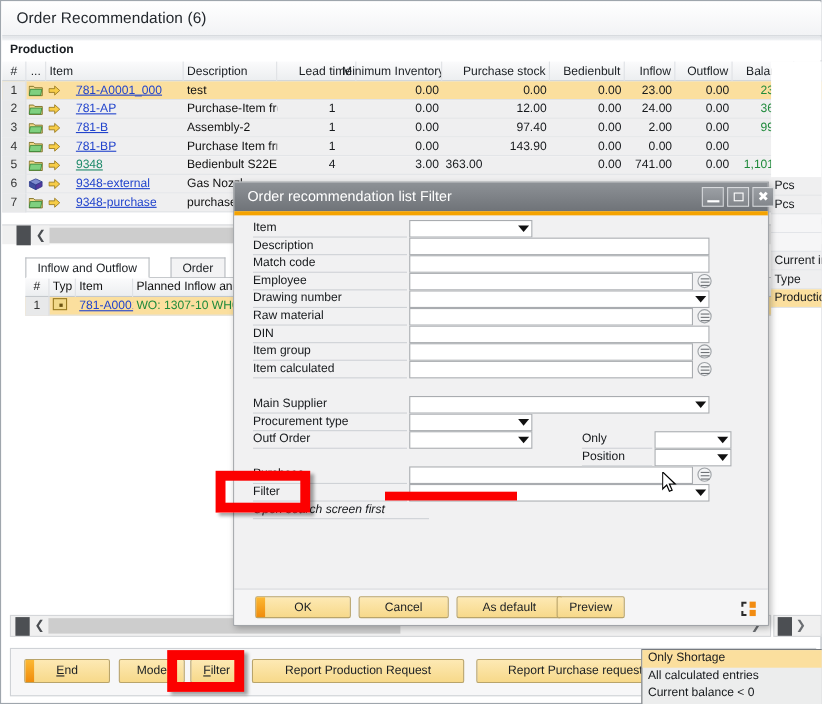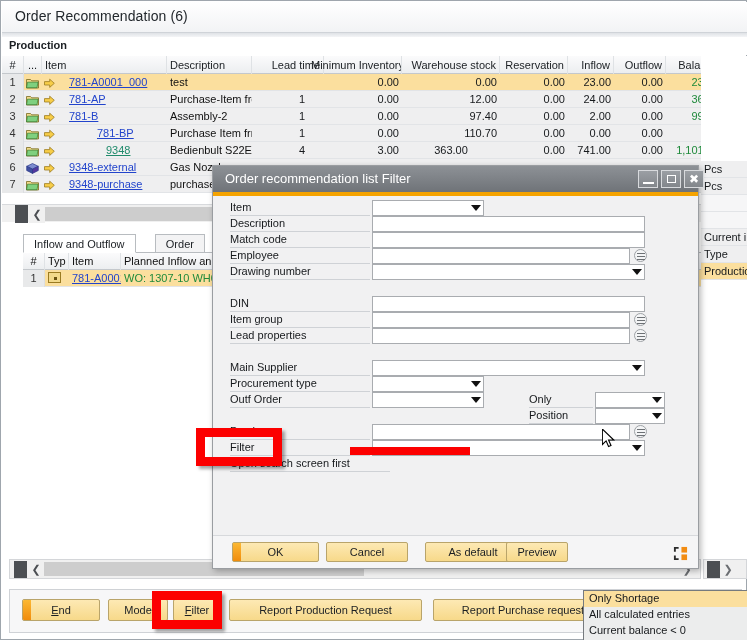--- a/index.html
+++ b/index.html
@@ -66,21 +66,21 @@
   .gc {
     position:absolute; top:0; height:17px; line-height:17px;
     font-size:11px; white-space:nowrap; overflow:hidden;
     padding:0 3px;
   }
   .gc.num { color:#16191c; }
   .gc.bal { color:#1f8a3b; text-align:right; }
   .gc.idx { color:#333; text-align:center; border-right:1px solid #dcdee1; background:#e8e9ea;}
   .grow.sel .gc.idx { background:#e8e9ea; }
   .link { color:#2244cc;text-decoration:underline; }
-  .link.teal { color:#1f8a6b;margin-left:37px; }
+  .link.teal { color:#1f8a6b; }
 
   .folder-ico {
     position:absolute; width:13px; height:11px; top:3px;
   }
   .arrow-ico { position:absolute; width:11px; height:11px; top:3px; }
 
   
   .hscroll {
     position:absolute; left:1px; top:203px; width:745px; height:18px;
     background:#f0f0f0; border-top:1px solid #d8dadd;
@@ -286,22 +286,22 @@
     <div class="section-band-label">Production</div>
 
     <div class="grid">
       <div class="grid-head" id="gridhead">
           <div class="gh r" style="text-align: center; left: 0px; width: 22px;">#</div>
           <div class="gh r" style="text-align: center; left: 22px; width: 18px;">...</div>
           <div class="gh" style="left: 40px; width: 125px;">Item</div>
           <div class="gh" style="left: 165px; width: 85px;">Description</div>
           <div class="gh r" style="left: 250px; width: 56px; margin-left: 16px;">Lead time</div>
           <div class="gh r" style="left: 306px; width: 94px;">Minimum Inventory</div>
-          <div class="gh r" style="left: 400px; width: 98px;">Warehouse stock</div>
-          <div class="gh r" style="left: 498px; width: 68px;">Reservation</div>
+          <div class="gh r" style="left: 400px; width: 98px;">Purchase stock</div>
+          <div class="gh r" style="left: 498px; width: 68px;">Bedienbult</div>
           <div class="gh r" style="left: 566px; width: 46px;">Inflow</div>
           <div class="gh r" style="left: 612px; width: 52px;">Outflow</div>
           <div class="gh r" style="left: 664px; width: 56px;">Balance</div>
           <div class="gh" style="left: 720px; width: 25px;">UoM</div>
         </div>
       <div class="grid-body" id="gridbody">
           <div class="grow sel" style="top: 0px;">
             <div class="gc idx" style="left: 0px; width: 22px;">1</div>
             <div class="gc" style="left: 22px; width: 40px; padding: 0px;">
               <span class="folder-ico" style="left:2px;"><svg width="13" height="11" viewBox="0 0 13 11">
@@ -371,25 +371,25 @@
             <div class="gc idx" style="left: 0px; width: 22px;">4</div>
             <div class="gc" style="left: 22px; width: 40px; padding: 0px;">
               <span class="folder-ico" style="left:2px;"><svg width="13" height="11" viewBox="0 0 13 11">
                   <path d="M0.5 1.5 h4 l1.2 1.3 h6.8 v7.2 h-12 z" fill="#f2d98a" stroke="#7a6a1e" stroke-width="0.8"></path>
                   <path d="M1.5 4.2 h10.5 l-1 5.5 h-10.5 z" fill="#7fd07f" stroke="#2e7d32" stroke-width="0.7"></path>
                 </svg></span>
               <span class="arrow-ico" style="left:20px;"><svg width="11" height="11" viewBox="0 0 11 11">
                   <path d="M0.5 3.6 h5.2 v-2.4 l4.6 4.1 l-4.6 4.1 v-2.4 h-5.2 z" fill="#f7cd48" stroke="#9a7b22" stroke-width="0.8"></path>
                 </svg></span>
             </div>
-            <div class="gc link" style="left: 64px; width: 101px; margin-left: 28px;">781-BP</div>
+            <div class="gc link" style="left: 64px; width: 101px;">781-BP</div>
             <div class="gc " style="left: 165px; width: 85px;">Purchase Item frm</div>
             <div class="gc num" style="left: 250px; width: 56px; text-align: right;">1</div>
             <div class="gc num" style="left: 306px; width: 94px; text-align: right;">0.00</div>
-            <div class="gc num" style="left: 400px; width: 98px; text-align: right;">110.70</div>
+            <div class="gc num" style="left: 400px; width: 98px; text-align: right;">143.90</div>
             <div class="gc num" style="left: 498px; width: 68px; text-align: right;">0.00</div>
             <div class="gc num" style="left: 566px; width: 46px; text-align: right;">0.00</div>
             <div class="gc num" style="left: 612px; width: 52px; text-align: right;">0.00</div>
             <div class="gc bal" style="left: 664px; width: 56px; text-align: right;"></div>
             <div class="gc " style="left: 720px; width: 25px;">Pcs</div>
           </div>
           <div class="grow" style="top: 68px;">
             <div class="gc idx" style="left: 0px; width: 22px;">5</div>
             <div class="gc" style="left: 22px; width: 40px; padding: 0px;">
               <span class="folder-ico" style="left:2px;"><svg width="13" height="11" viewBox="0 0 13 11">
@@ -397,21 +397,21 @@
                   <path d="M1.5 4.2 h10.5 l-1 5.5 h-10.5 z" fill="#7fd07f" stroke="#2e7d32" stroke-width="0.7"></path>
                 </svg></span>
               <span class="arrow-ico" style="left:20px;"><svg width="11" height="11" viewBox="0 0 11 11">
                   <path d="M0.5 3.6 h5.2 v-2.4 l4.6 4.1 l-4.6 4.1 v-2.4 h-5.2 z" fill="#f7cd48" stroke="#9a7b22" stroke-width="0.8"></path>
                 </svg></span>
             </div>
             <div class="gc link teal" style="left: 64px; width: 101px;">9348</div>
             <div class="gc " style="left: 165px; width: 85px;">Bedienbult S22E</div>
             <div class="gc num" style="left: 250px; width: 56px; text-align: right;">4</div>
             <div class="gc num" style="left: 306px; width: 94px; text-align: right;">3.00</div>
-            <div class="gc num" style="left: 400px; width: 98px; text-align: center;">363.00</div>
+            <div class="gc num" style="left: 400px; width: 98px; text-align: left;">363.00</div>
             <div class="gc num" style="left: 498px; width: 68px; text-align: right;">0.00</div>
             <div class="gc num" style="left: 566px; width: 46px; text-align: right;">741.00</div>
             <div class="gc num" style="left: 612px; width: 52px; text-align: right;">0.00</div>
             <div class="gc bal" style="left: 664px; width: 56px; text-align: right;">1,101.00</div>
             <div class="gc " style="left: 720px; width: 25px;">Pcs</div>
           </div>
           <div class="grow" style="top: 85px;">
             <div class="gc idx" style="left: 0px; width: 22px;">6</div>
             <div class="gc" style="left: 22px; width: 40px; padding: 0px;">
               <span class="folder-ico" style="left:2px;"><svg width="13" height="11" viewBox="0 0 13 11">
@@ -557,31 +557,36 @@
           <div class="flabel">Employee</div>
           <div class="finput" style="left: 159px; width: 258px;"></div>
           <span class="helper" style="left: 421px;"></span>
         </div>
         <div class="frow" style="top: 68px;">
           <div class="flabel">Drawing number</div>
           <div class="fcombo" style="left: 159px; width: 273px;">
             <span class="caret"></span>
           </div>
         </div>
+        <div class="frow" style="top: 84px;">
+          <div class="flabel">Raw material</div>
+          <div class="finput" style="left: 159px; width: 258px;"></div>
+          <span class="helper" style="left: 421px;"></span>
+        </div>
         <div class="frow" style="top: 100px;">
           <div class="flabel">DIN</div>
           <div class="finput" style="left: 159px; width: 273px;"></div>
         </div>
         <div class="frow" style="top: 116px;">
           <div class="flabel">Item group</div>
           <div class="finput" style="left: 159px; width: 258px;"></div>
           <span class="helper" style="left: 421px;"></span>
         </div>
         <div class="frow" style="top: 132px;">
-          <div class="flabel">Lead properties</div>
+          <div class="flabel">Item calculated</div>
           <div class="finput" style="left: 159px; width: 258px;"></div>
           <span class="helper" style="left: 421px;"></span>
         </div>
         <div class="frow" style="top: 164px;">
           <div class="flabel">Main Supplier</div>
           <div class="fcombo" style="left: 159px; width: 273px;">
             <span class="caret"></span>
           </div>
         </div>
         <div class="frow" style="top: 180px;">
@@ -600,21 +605,21 @@
           <div class="flabel">Purchase</div>
           <div class="finput" style="left: 159px; width: 258px;"></div>
           <span class="helper" style="left: 421px;"></span>
         </div>
         <div class="frow" style="top: 244px;">
           <div class="flabel">Filter</div>
           <div class="fcombo" style="left: 159px; width: 273px;">
             <span class="caret"></span>
           </div>
         </div>
-        <div class="frow" style="top: 260px;">
+        <div class="frow" style="top: 260px; font-style: italic;">
           <div class="flabel-plain">Open search screen first</div>
         </div>
         <div class="flabel" style="left: 316px; width: 64px; top: 196px; position: absolute; height: 16px; line-height: 15px;">Only</div>
         <div class="fcombo" style="left: 382px; width: 70px; top: 196px;">
           <span class="caret"></span>
         </div>
         <div class="flabel" style="left: 316px; width: 64px; top: 212px; position: absolute; height: 16px; line-height: 15px;">Position</div>
         <div class="fcombo" style="left: 382px; width: 70px; top: 212px;">
           <span class="caret"></span>
         </div>
@@ -632,21 +637,21 @@
 
     <div class="dlg-footer" id="dlgfooter">
       <svg class="resize-ico" viewBox="0 0 16 16">
         <path d="M1 1 h5 v2 h-3 v3 h-2 z" fill="#2b2b2b"></path>
         <rect x="9" y="1" width="6" height="6" fill="#f28c12"></rect>
         <path d="M1 15 h5 v-2 h-3 v-3 h-2 z" fill="#2b2b2b"></path>
         <rect x="9" y="9" width="6" height="6" fill="#f28c12"></rect>
       </svg>
     <div class="dbtn btn-accent" style="left: 19px; width: 87px;"><span><span class="u">O</span>K</span></div>
         <div class="dbtn" style="left: 113px; width: 82px;"><span>C<span class="u">a</span>ncel</span></div>
-        <div class="dbtn" style="left: 212px; width: 96px;"><span>As default</span></div>
+        <div class="dbtn" style="left: 202px; width: 96px;"><span>As default</span></div>
         <div class="dbtn" style="left: 293px; width: 62px;"><span>Preview</span></div>
       </div>
 
     <svg class="cursor" viewBox="0 0 12 18" style="left:389px; top:263px;">
       <path d="M0,0 L0,14 L3.4,10.7 L5.6,15.8 L7.8,14.9 L5.6,9.9 L10.3,9.9 Z" fill="#ffffff" stroke="#000000" stroke-width="1"></path>
     </svg>
   </div>
 
   <div class="redbox shadow" style="left:196px; top:428px; width:86px; height:38px;"></div>
   <div class="redbar" style="left:350px; top:447px; width:120px; height:8px;"></div>

